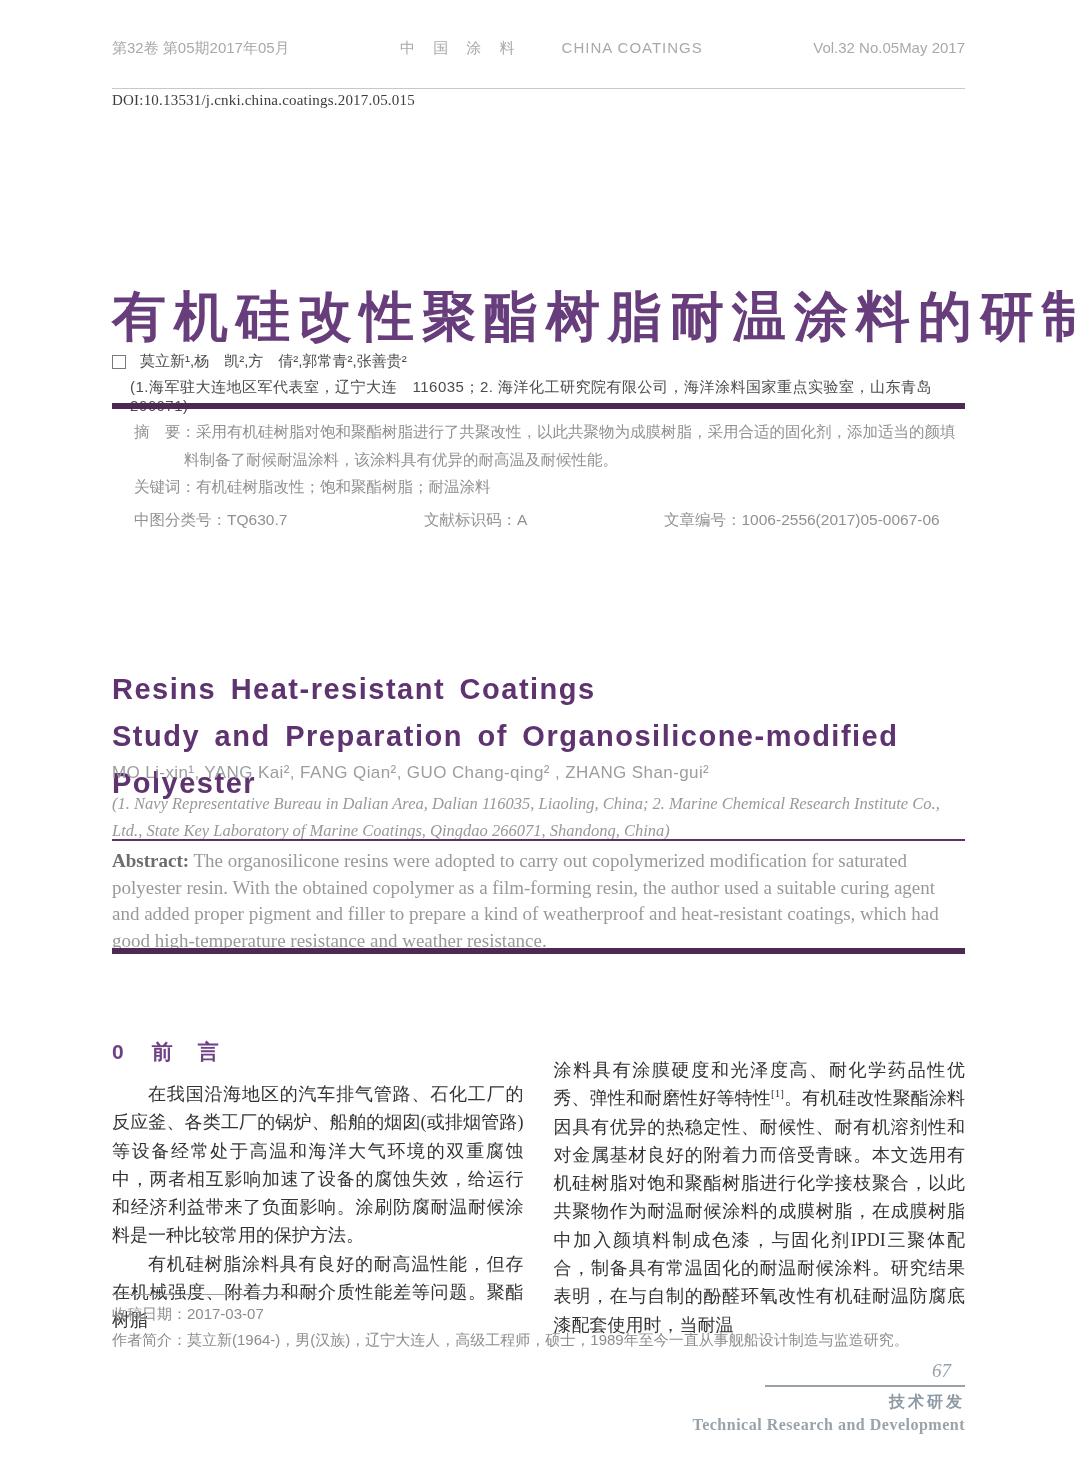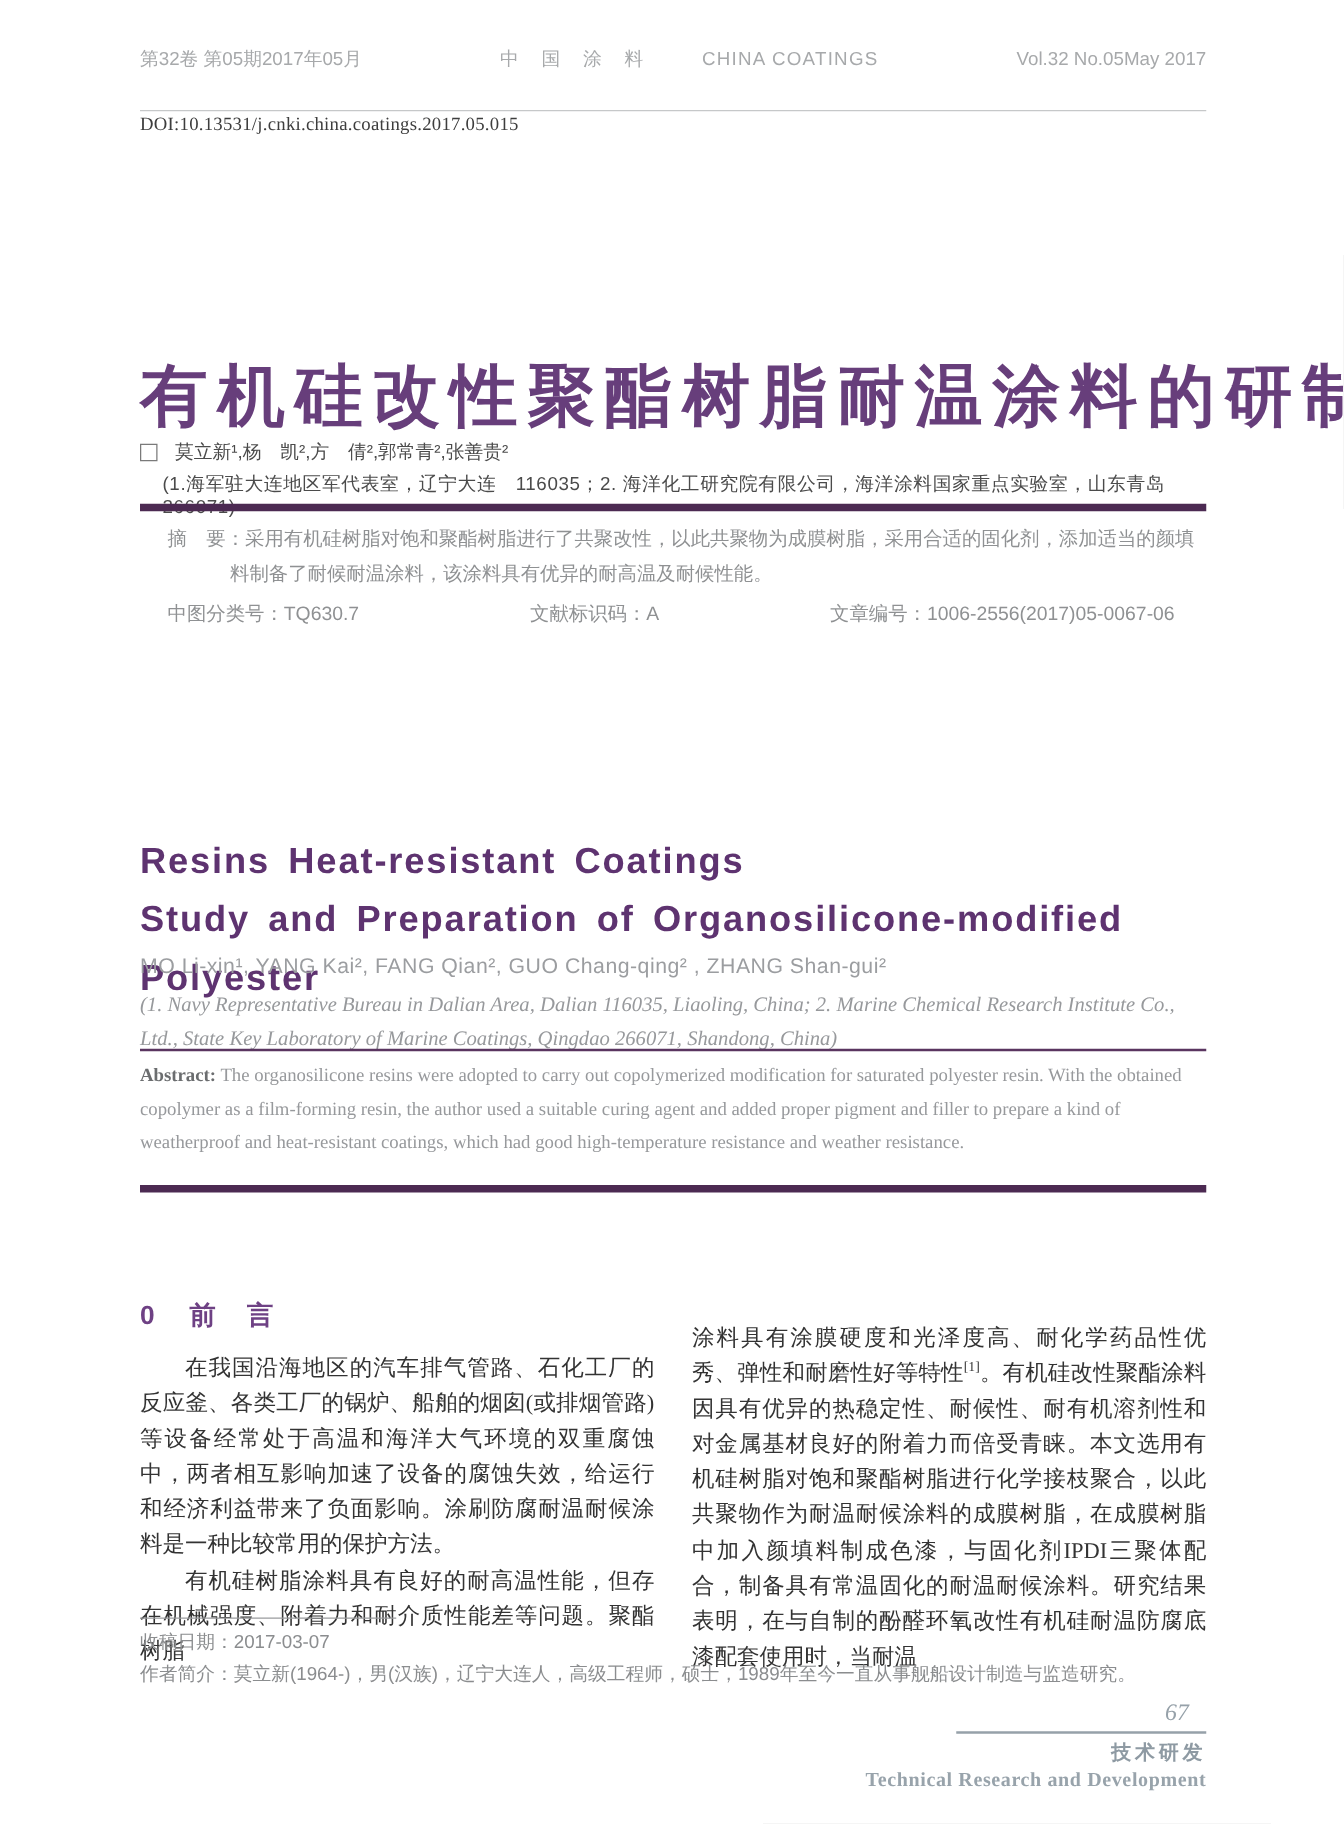--- a/index.html
+++ b/index.html
@@ -82,21 +82,21 @@
     font-family:"Liberation Serif", serif;font-style:italic;
     font-size:16.5px;color:#97999c;line-height:27px;
   }
   .thin-purple{
     position:absolute;top:839px;left:112px;right:110px;
     height:2px;background:#5a3560;
   }
   .en-abstract{
     position:absolute;top:848px;left:112px;right:108px;
     font-family:"Liberation Serif", serif;
-    font-size:15px;color:#97999c;line-height:26.5px;
+    font-size:19px;color:#97999c;line-height:26.5px;
   }
   .en-abstract p{margin:0;}
   .en-abstract .lbl{font-weight:bold;color:#6b6d6f;}
   
   .body-cols{
     position:absolute;top:1036px;left:112px;right:110px;
     display:flex;gap:30px;
   }
   .body-cols .col{flex:1;min-width:0;}
   .sec-heading{
@@ -171,20 +171,23 @@
     <span>莫立新¹,杨　凯²,方　倩²,郭常青²,张善贵²</span>
   </div>
 
   <div class="cn-affil">(1.海军驻大连地区军代表室，辽宁大连　116035；2. 海洋化工研究院有限公司，海洋涂料国家重点实验室，山东青岛　266071)</div>
 
   <div class="bar-thick bar-1"></div>
 
   <div class="cn-abstract">
     <div class="hang">
       <span>摘　要：</span><span>采用有机硅树脂对饱和聚酯树脂进行了共聚改性，以此共聚物为成膜树脂，采用合适的固化剂，添加适当的颜填料制备了耐候耐温涂料，该涂料具有优异的耐高温及耐候性能。</span>
+    </div>
+    <div>
+      <span>关键词：</span><span>有机硅树脂改性；饱和聚酯树脂；耐温涂料</span>
     </div>
     <div class="cn-meta-row">
       <span class="m1"><span>中图分类号：</span><span>TQ630.7</span></span>
       <span class="m2"><span>文献标识码：</span><span>A</span></span>
       <span class="m3"><span>文章编号：</span><span>1006-2556(2017)05-0067-06</span></span>
     </div>
   </div>
 
   <div class="en-title">
     <div>Resins Heat-resistant Coatings</div>

